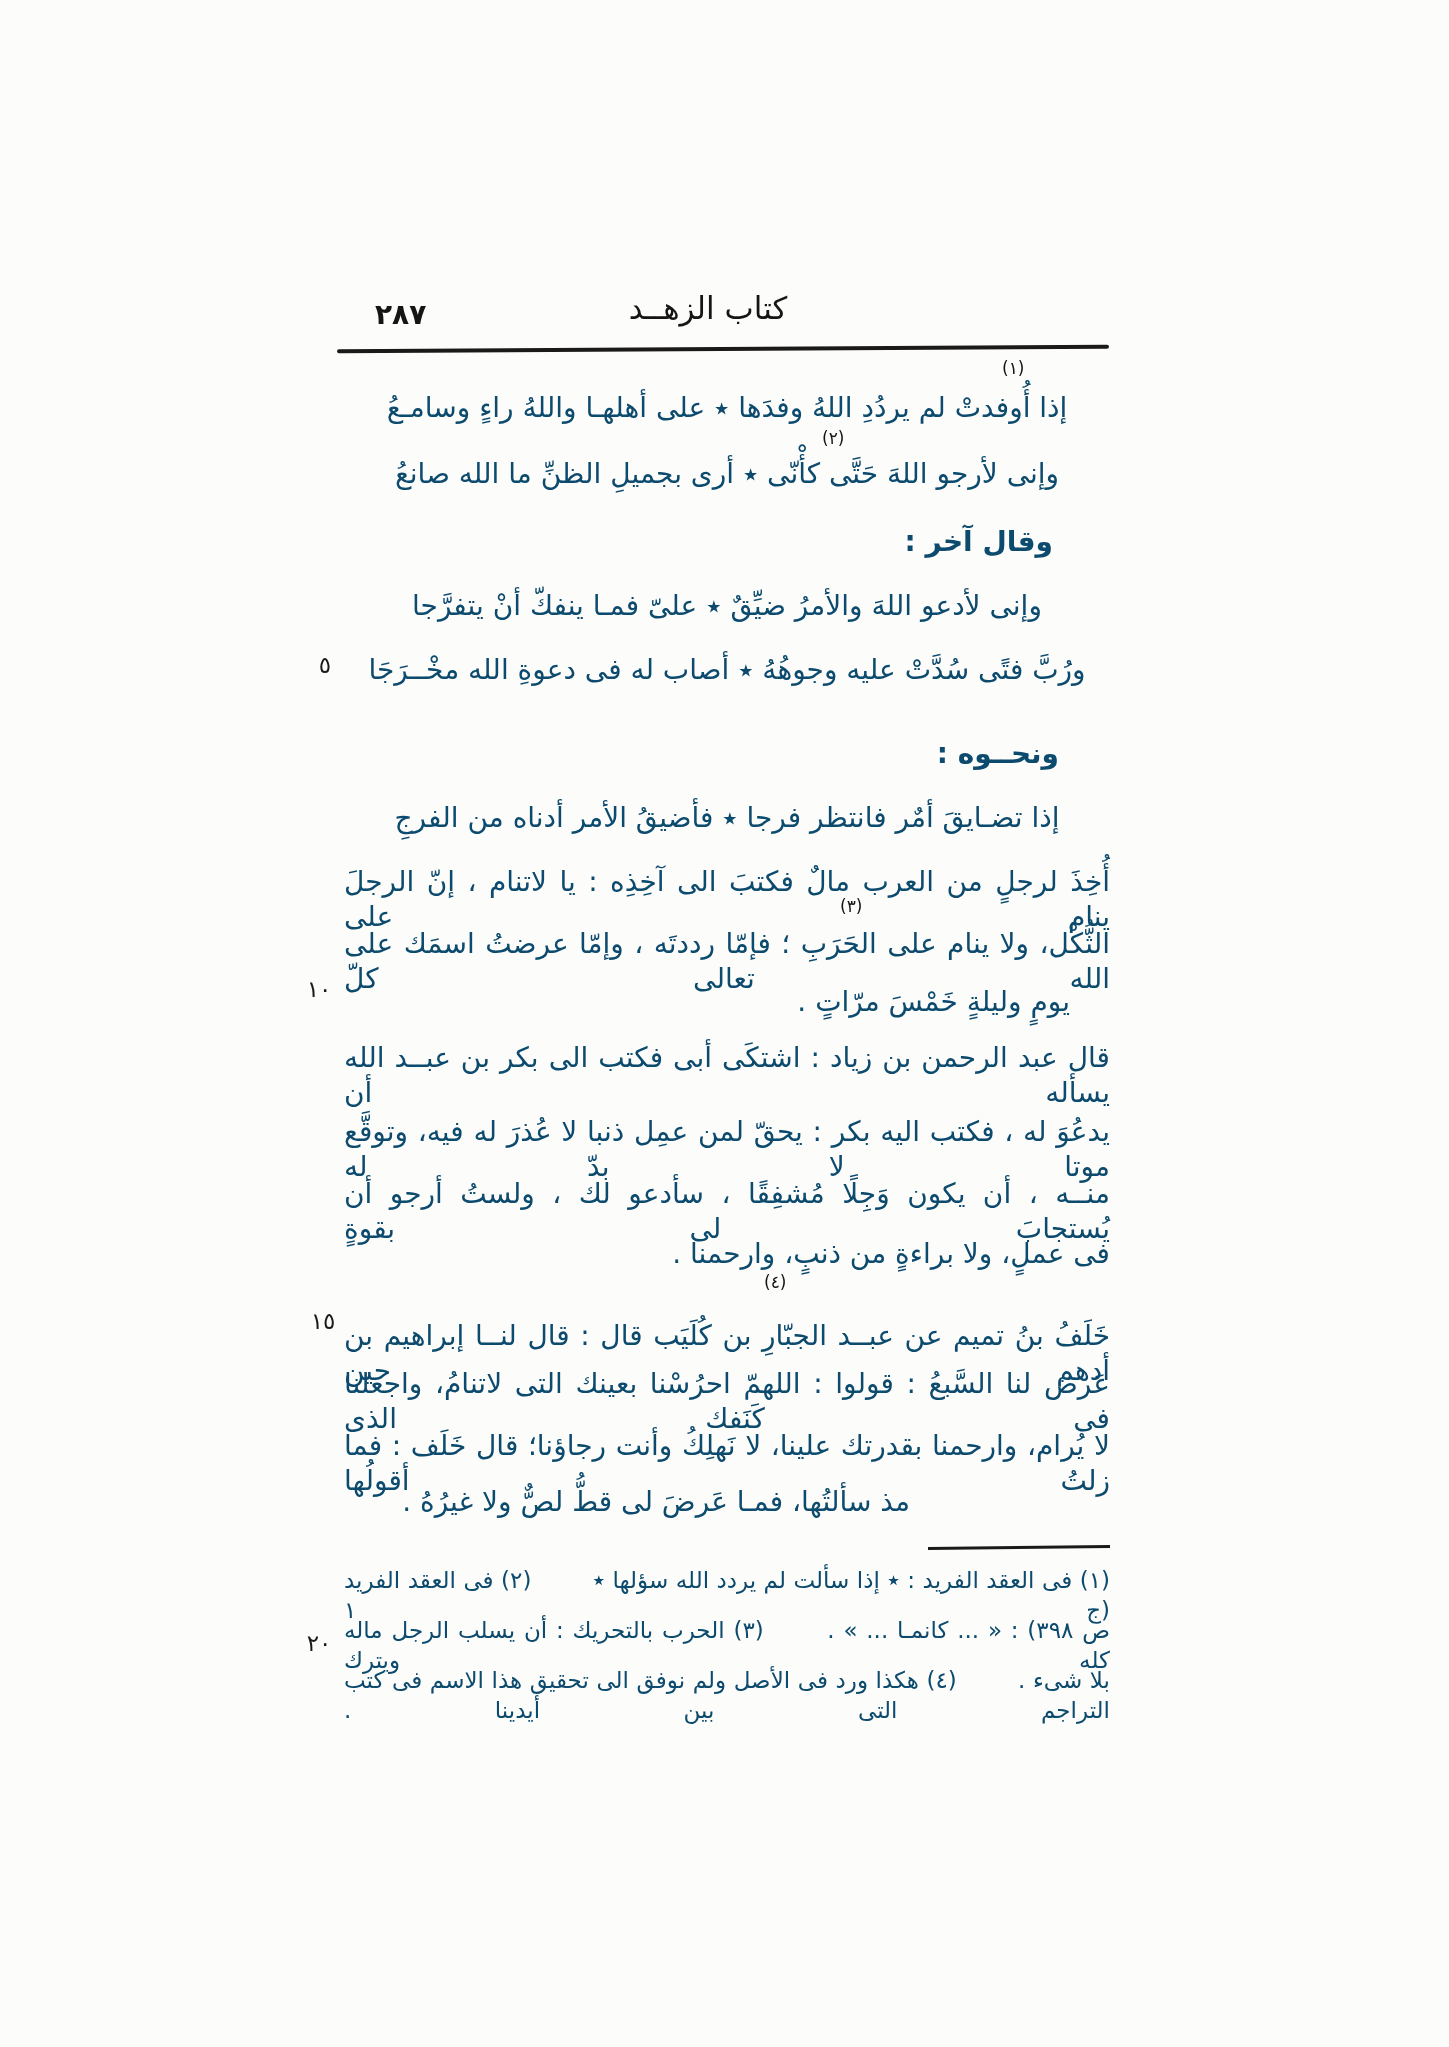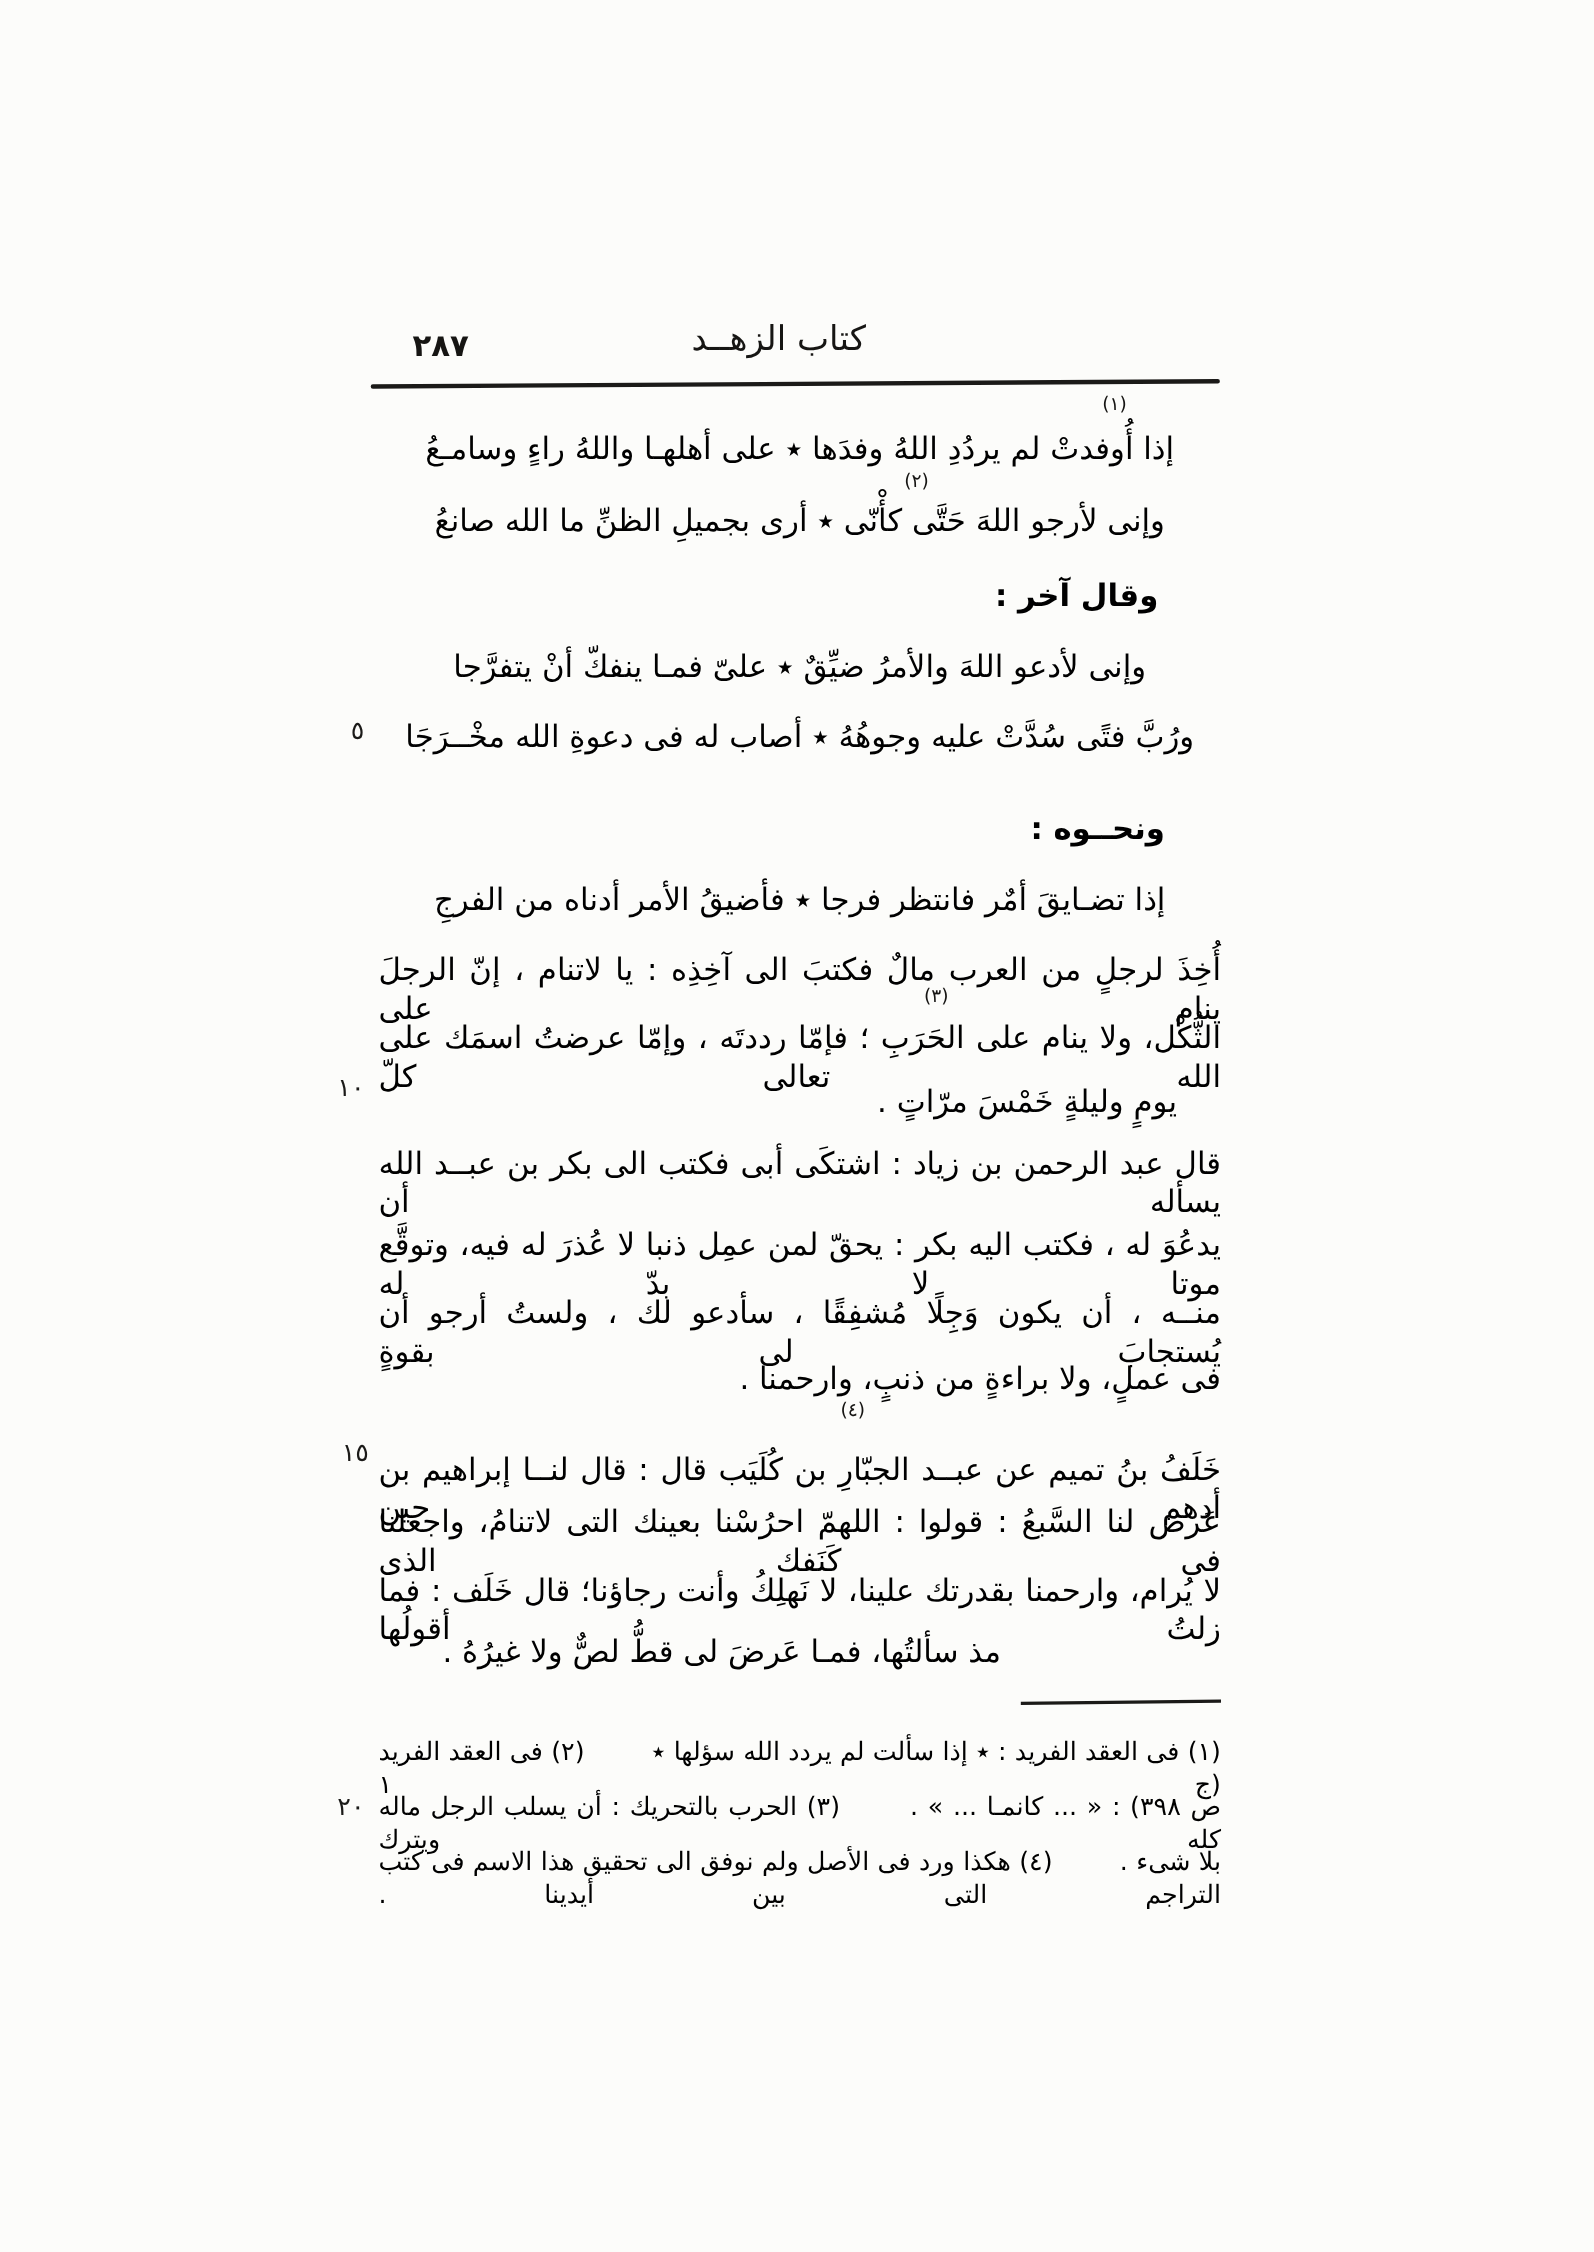--- a/index.html
+++ b/index.html
@@ -13,21 +13,21 @@
     overflow:hidden;
   }
   .ln{
     position:absolute;
     right:339px;
     width:766px;
     direction:rtl;
     unicode-bidi:embed;
     font-size:28px;
     line-height:1.25;
-    color:#000000;
+    color:#0c4a6e;
   }
   .just{text-align:justify;text-align-last:justify;}
   .startline{text-align:right;white-space:nowrap;}
   .ctr{text-align:center;white-space:nowrap;}
   .heading{white-space:nowrap;text-align:right;font-weight:bold;}
   .title{
     position:absolute;right:358px;width:766px;
     text-align:center;font-size:31px;font-weight:normal;
     direction:rtl;letter-spacing:1px;
   }
@@ -42,21 +42,21 @@
     position:absolute;left:928px;width:182px;height:3px;
     background:#1b1a18;transform:rotate(-0.6deg);
   }
   .marginnum{
     position:absolute;width:46px;text-align:center;
     font-size:23px;direction:rtl;color:#1b1a18;
   }
   .fnmark{
     position:absolute;font-size:17px;direction:rtl;color:#161513;
   }
-  .fn{font-size:23px;line-height:1.3;margin-top:13px;}
+  .fn{font-size:23px;line-height:1.3;}
 </style>
 </head>
 <body>
 
 <div class="page">
 
   <div class="title" style="top:290px;">كتاب الزهــد</div>
   <div class="pagenum" style="left:375px;top:298px;">٢٨٧</div>
   <div class="headrule" style="top:347px;"></div>
 

